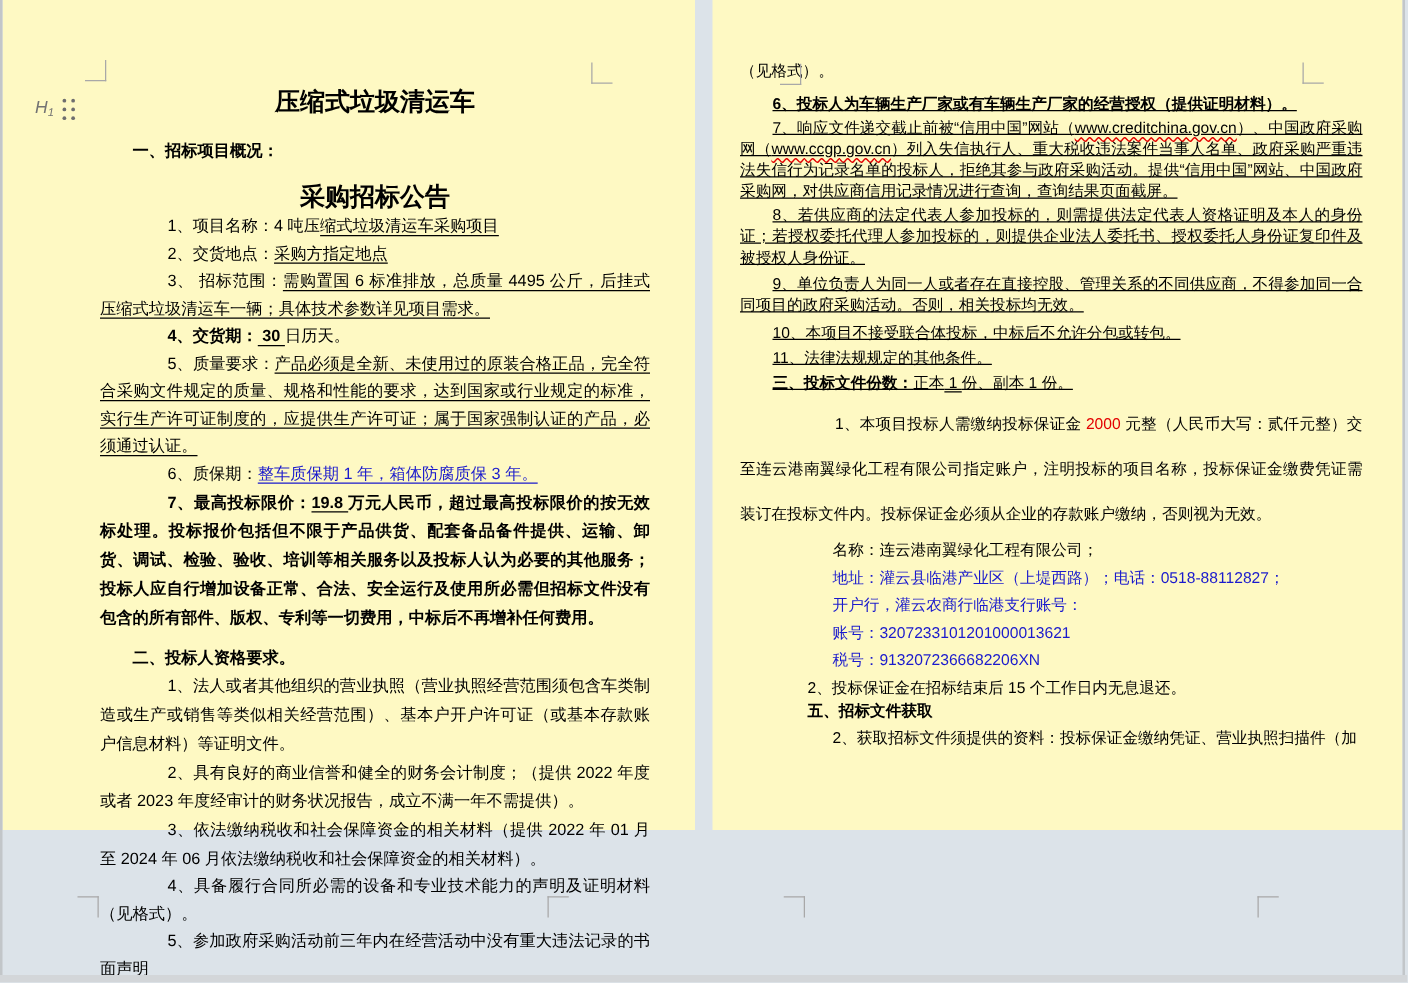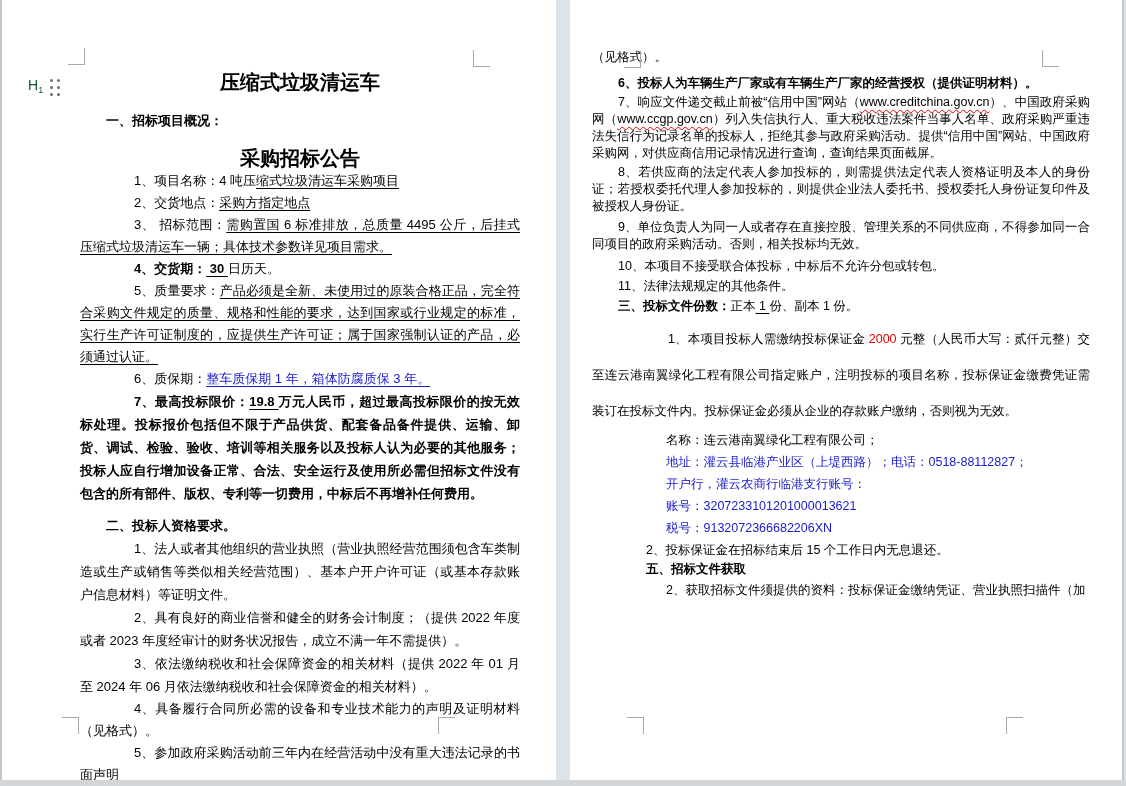--- a/index.html
+++ b/index.html
@@ -1,49 +1,49 @@
 <!DOCTYPE html>
 <html><head>
 <meta charset="utf-8">
 <style>
   html,body{margin:0;padding:0;background:#dce3e9;}
   .canvas{position:relative;width:1126px;height:786px;background:#dce3e9;overflow:hidden;
           font-family:"Liberation Sans","DejaVu Sans",sans-serif;color:#000;}
-  .page{position:absolute;top:0;height:780px;background:#ffffff;}
+  .page{position:absolute;top:0;height:664px;background:#fef9c3;}
   #page1{left:2px;width:554px;}
   #page2{left:570px;width:552px;}
   .content{position:absolute;inset:0;box-sizing:border-box;}
   #page1 .content{padding:70px 36px 0 78px;font-size:13px;}
   #page2 .content{padding:48px 32px 0 22px;font-size:12.5px;}
   .para{margin:0;text-align:justify;word-break:break-all;}
   .run{white-space:pre-wrap;}
   .b{font-weight:bold;}
   .u{text-decoration:underline;text-underline-offset:3px;}
   .c-blue{color:#1a1acd;}
   .c-red{color:#e30000;}
   .wavy{text-decoration:underline wavy #e30000 1px;text-underline-offset:3px;}
   .title{text-align:center;font-size:20px;line-height:24px;font-weight:bold;}
   .h{text-indent:26px;}
   .i{text-indent:54px;}
-  .i2{text-indent:26px;}
+  .i2{text-indent:26px;text-decoration:underline;}
   .i3{text-indent:76px;}
   .i4{text-indent:54px;}
   .bank{text-indent:74px;}
   .lh17{line-height:17px}.lh18{line-height:18px}.lh19{line-height:19px}
   .lh22{line-height:22px}.lh23{line-height:23px}.lh36{line-height:36px}
   .mt2{margin-top:2px}.mt4{margin-top:4px}.mt6{margin-top:6px}.mt8{margin-top:8px}
   .mt10{margin-top:10px}.mt14{margin-top:14px}.mt16{margin-top:16px}
   
   .mark{position:absolute;width:16px;height:16px;border:0 solid #a8a8a8;}
   .tl{border-right-width:1px;border-bottom-width:1px;}
   .tr{border-left-width:1px;border-bottom-width:1px;}
   .bl{border-right-width:1px;border-top-width:1px;}
   .br{border-left-width:1px;border-top-width:1px;}
   
-  .hmark{position:absolute;left:28px;top:76px;color:#14532d;font-size:14px;line-height:18px;}
+  .hmark{position:absolute;left:28px;top:76px;color:#737373;font-size:14px;line-height:18px;font-style:italic;}
   .hmark .sub{font-size:9px;vertical-align:-3px;}
   .handle{position:absolute;left:50px;top:79px;width:3px;height:3px;background:#6e6e6e;border-radius:50%;
           box-shadow:7px 0 0 #6e6e6e,0 7px 0 #6e6e6e,7px 7px 0 #6e6e6e,0 14px 0 #6e6e6e,7px 14px 0 #6e6e6e;}
   .edge{position:absolute;top:0;width:2px;height:780px;background:#c2c6c9;}
   .edge-l{left:0;}
   .edge-r{left:1122px;}
   .bottomstrip{position:absolute;left:0;top:780px;width:1126px;height:6px;background:#d3d6d9;}
 </style>
 </head>
 <body>

